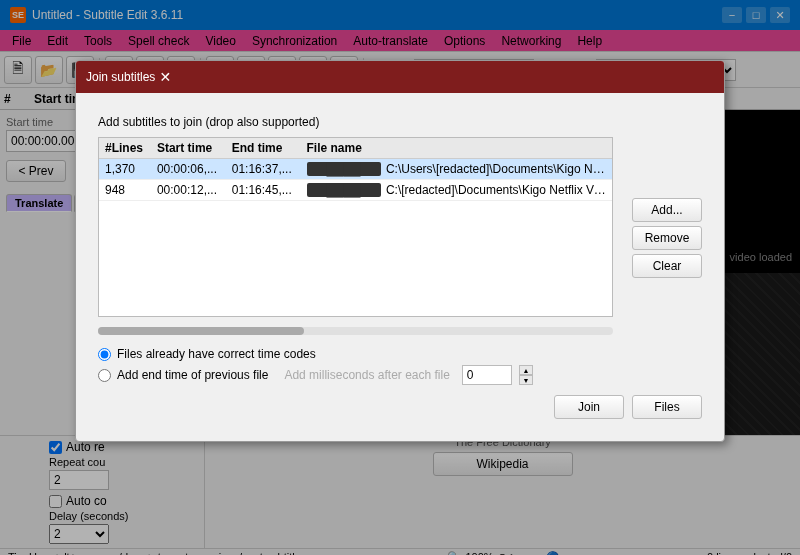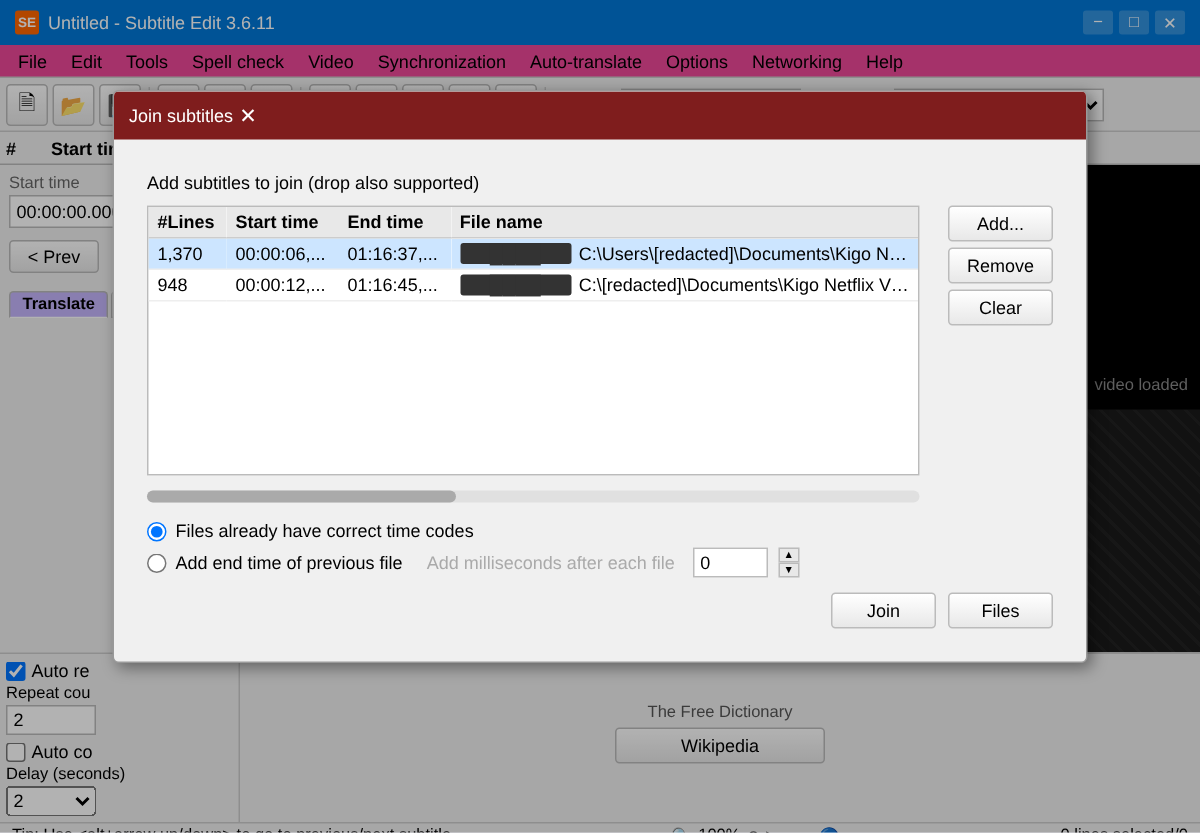--- a/index.html
+++ b/index.html
@@ -243,41 +243,42 @@
       height: 120px;
       background: #f0f0f0;
       border-top: 1px solid #ccc;
       display: flex;
       flex-direction: column;
     }
 
     .bottom-panels {
       display: flex;
       flex: 1;
+      padding-left: 45px;
     }
 
     .bottom-left {
       width: 160px;
       border-right: 1px solid #ccc;
       padding: 4px;
     }
 
     .checkbox-row {
       display: flex;
       align-items: center;
       gap: 4px;
       margin-bottom: 2px;
     }
 
     .bottom-center {
       flex: 1;
       display: flex;
       flex-direction: column;
       align-items: center;
-      justify-content: center;
+      justify-content: flex-start;
       padding-bottom: 6px;
     }
 
     .wiki-btn {
       width: 140px;
       height: 24px;
       border: 1px solid #bbb;
       background: linear-gradient(to bottom, #fff, #e8e8e8);
       cursor: pointer;
       font-size: 12px;
@@ -408,20 +409,21 @@
       background: linear-gradient(to bottom, #fff, #e8e8e8);
       cursor: pointer;
       font-size: 12px;
       border-radius: 3px;
     }
 
     .dialog-table-row-area {
       display: flex;
       gap: 19px;
       margin-bottom: 8px;
+      align-items: center;
     }
 
     .dialog-table-wrapper {
       flex: 1;
     }
 
     .lines-count {
       font-size: 12px;
       margin-bottom: 6px;
     }

